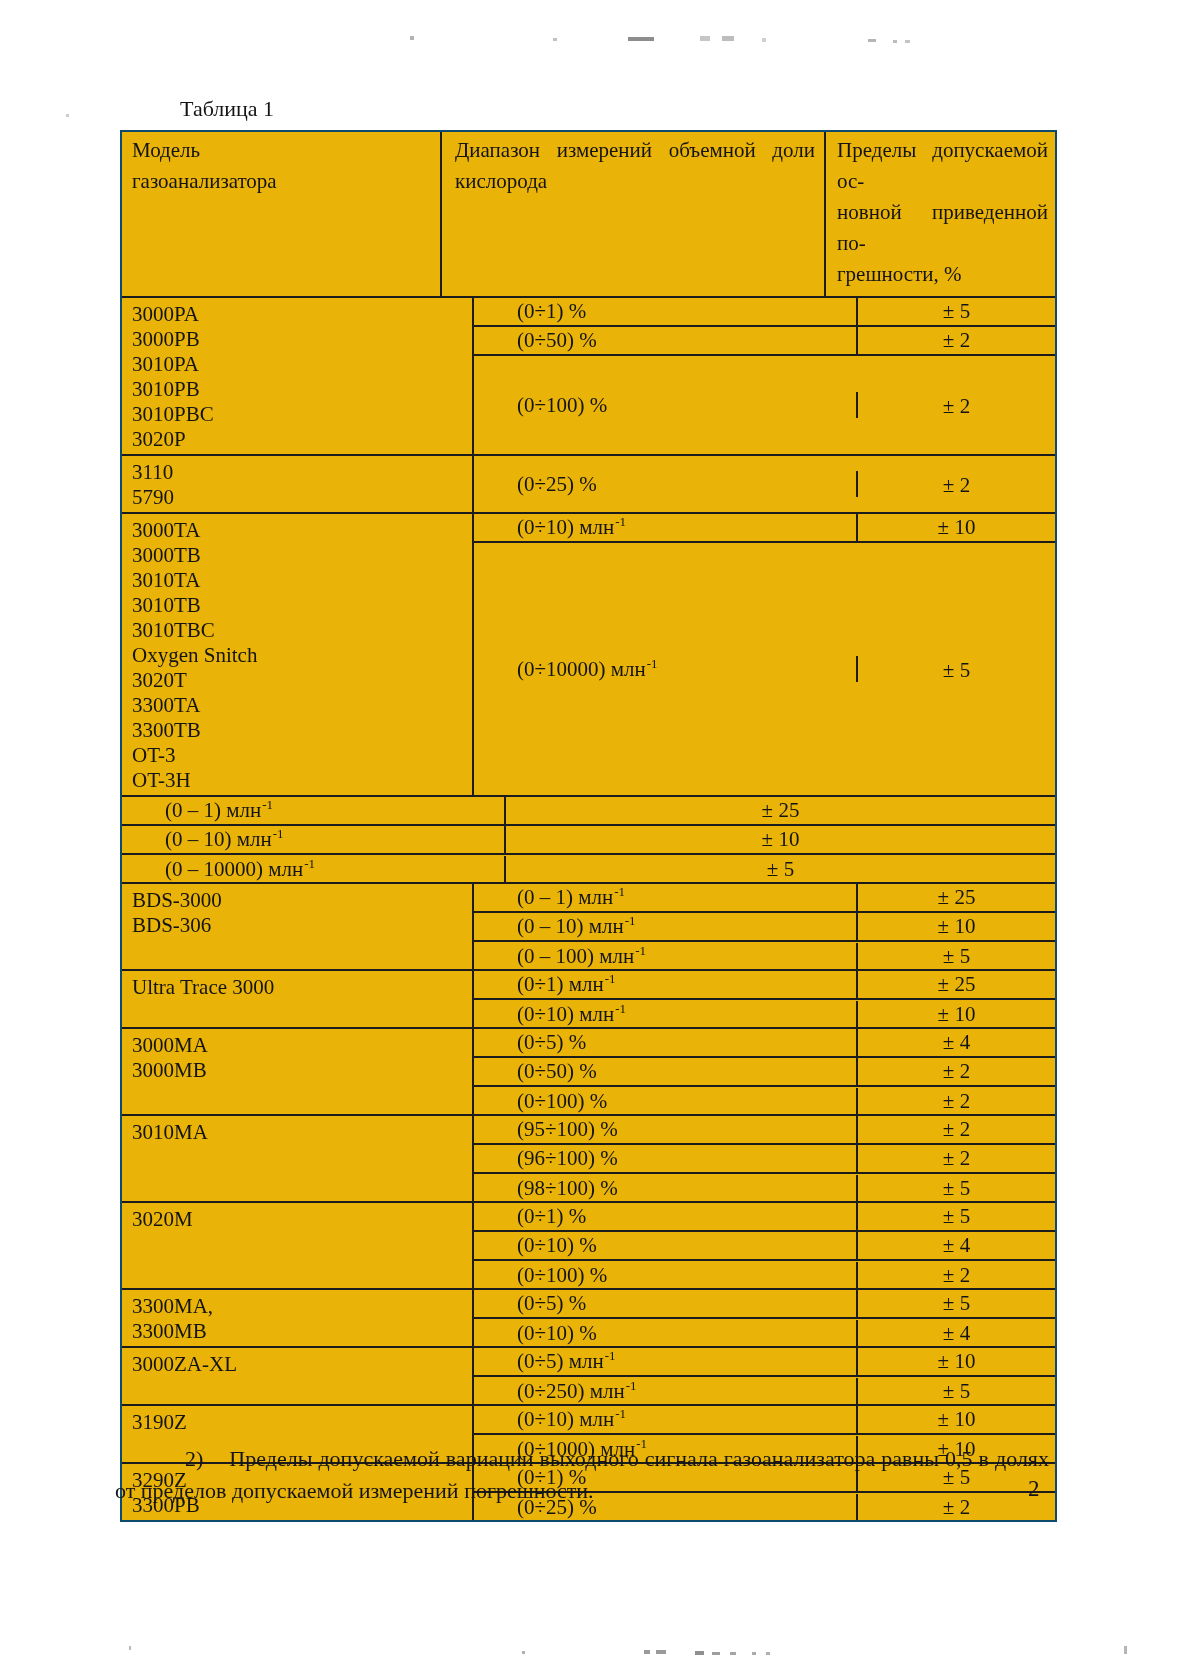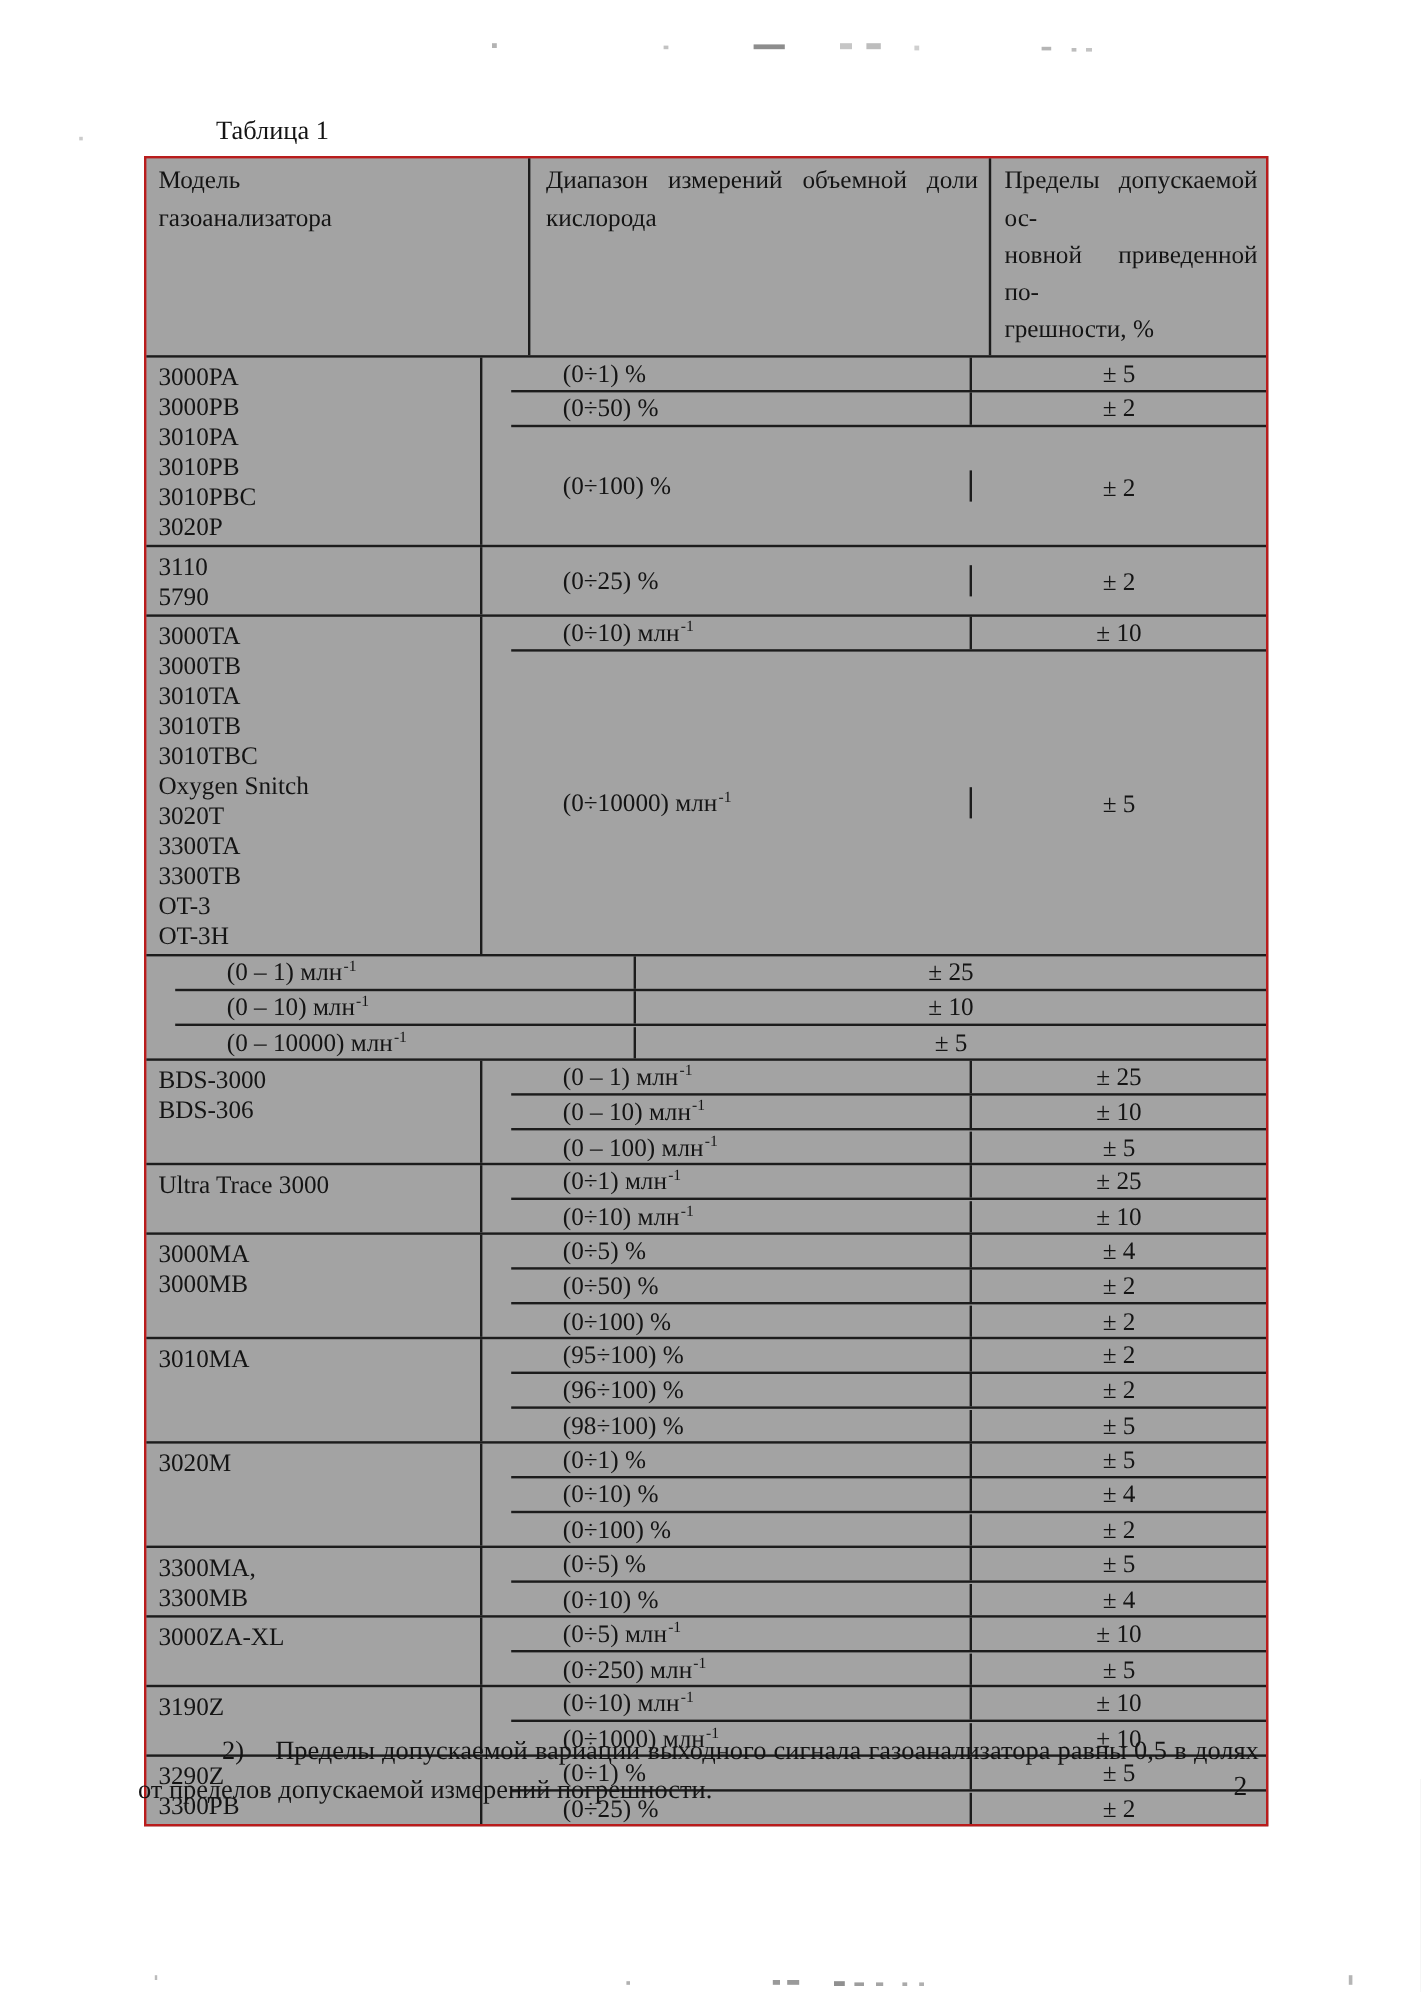--- a/index.html
+++ b/index.html
@@ -17,40 +17,40 @@
     left: 180px;
     top: 96px;
     font-size: 22px;
     white-space: nowrap;
   }
   .gtable {
     position: absolute;
     left: 120px;
     top: 130px;
     width: 937px;
-    border: 2px solid #b91c1c;
+    border: 2px solid #0c4a6e;
     box-sizing: border-box;
-    background: #a3a3a3;
+    background: #eab308;
   }
   .thead { display: flex; min-height: 100px; }
   .th { box-sizing: border-box; font-size: 21px; line-height: 31px; padding: 3px 9px 6px 10px; }
   .th-model { width: 320px; border-right: 2px solid #1c1c1c; }
   .th-range { width: 384px; border-right: 2px solid #1c1c1c; padding-left: 13px; }
   .th-error { flex: 1; padding-left: 11px; padding-right: 7px; }
   .jline { text-align: justify; text-align-last: justify; }
   .tgroup { display: flex; border-top: 2px solid #1c1c1c; }
   .gmodels {
-    width: 280px;
+    width: 352px;
     box-sizing: border-box;
     border-right: 2px solid #1c1c1c;
     padding: 4px 6px 2px 10px;
     font-size: 21px;
   }
   .model-line { height: 25px; line-height: 25px; white-space: nowrap; }
-  .grows { flex: 1; display: flex; flex-direction: column; padding-left: 24px; }
+  .grows { flex: 1; display: flex; flex-direction: column; }
   .subrow { display: flex; min-height: 27px; }
   .subrow:not(:last-child) { border-bottom: 2px solid #1c1c1c; }
   .subrow:last-child { flex: 1; align-items: center; }
   .range-cell {
     width: 384px;
     box-sizing: border-box;
     border-right: 2px solid #1c1c1c;
     padding: 1px 6px 1px 43px;
     font-size: 21px;
     line-height: 24px;

